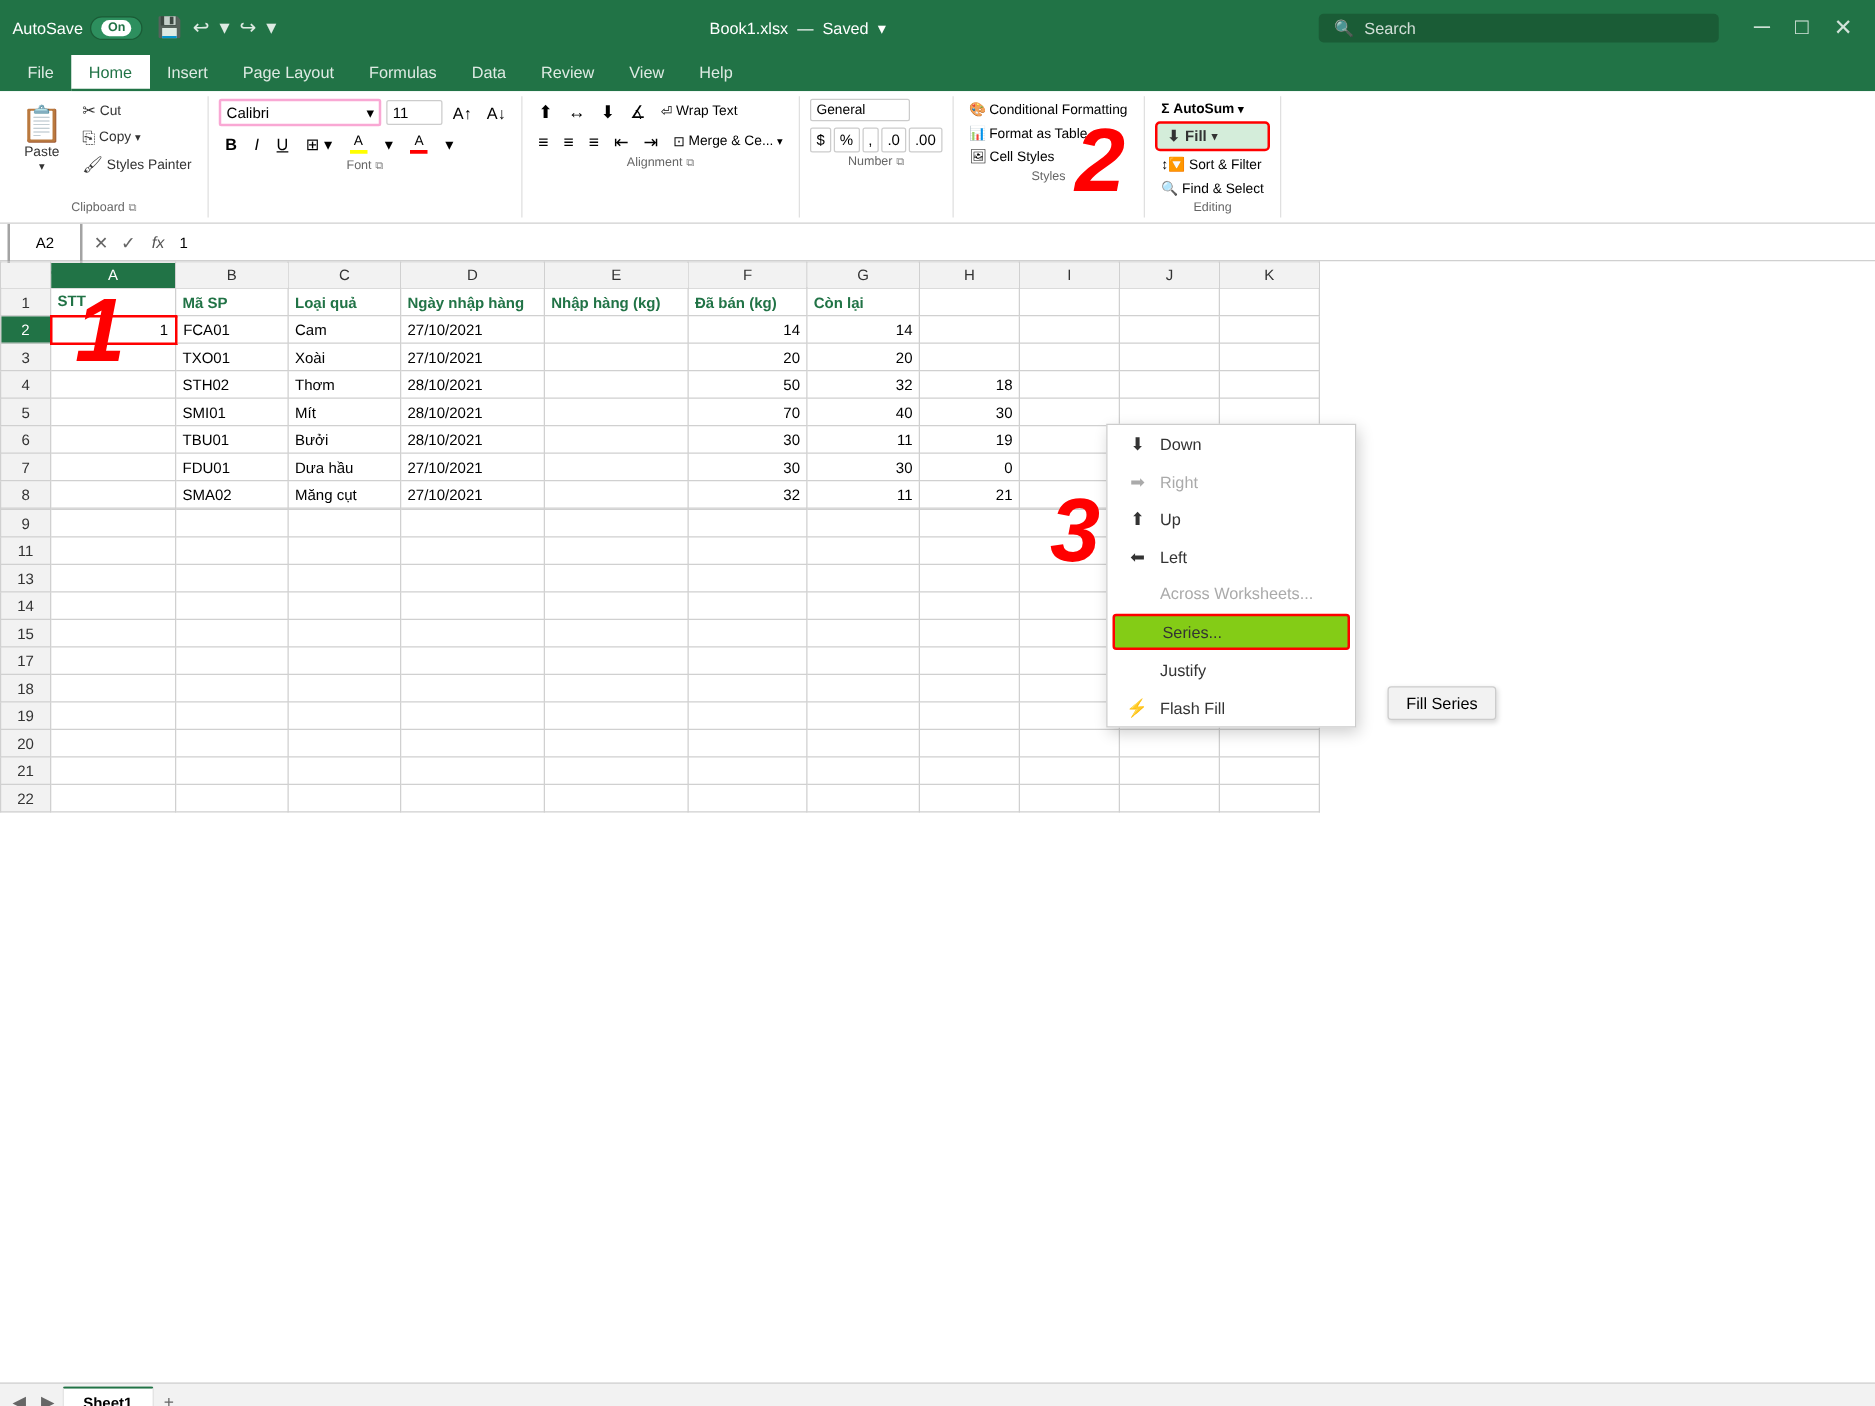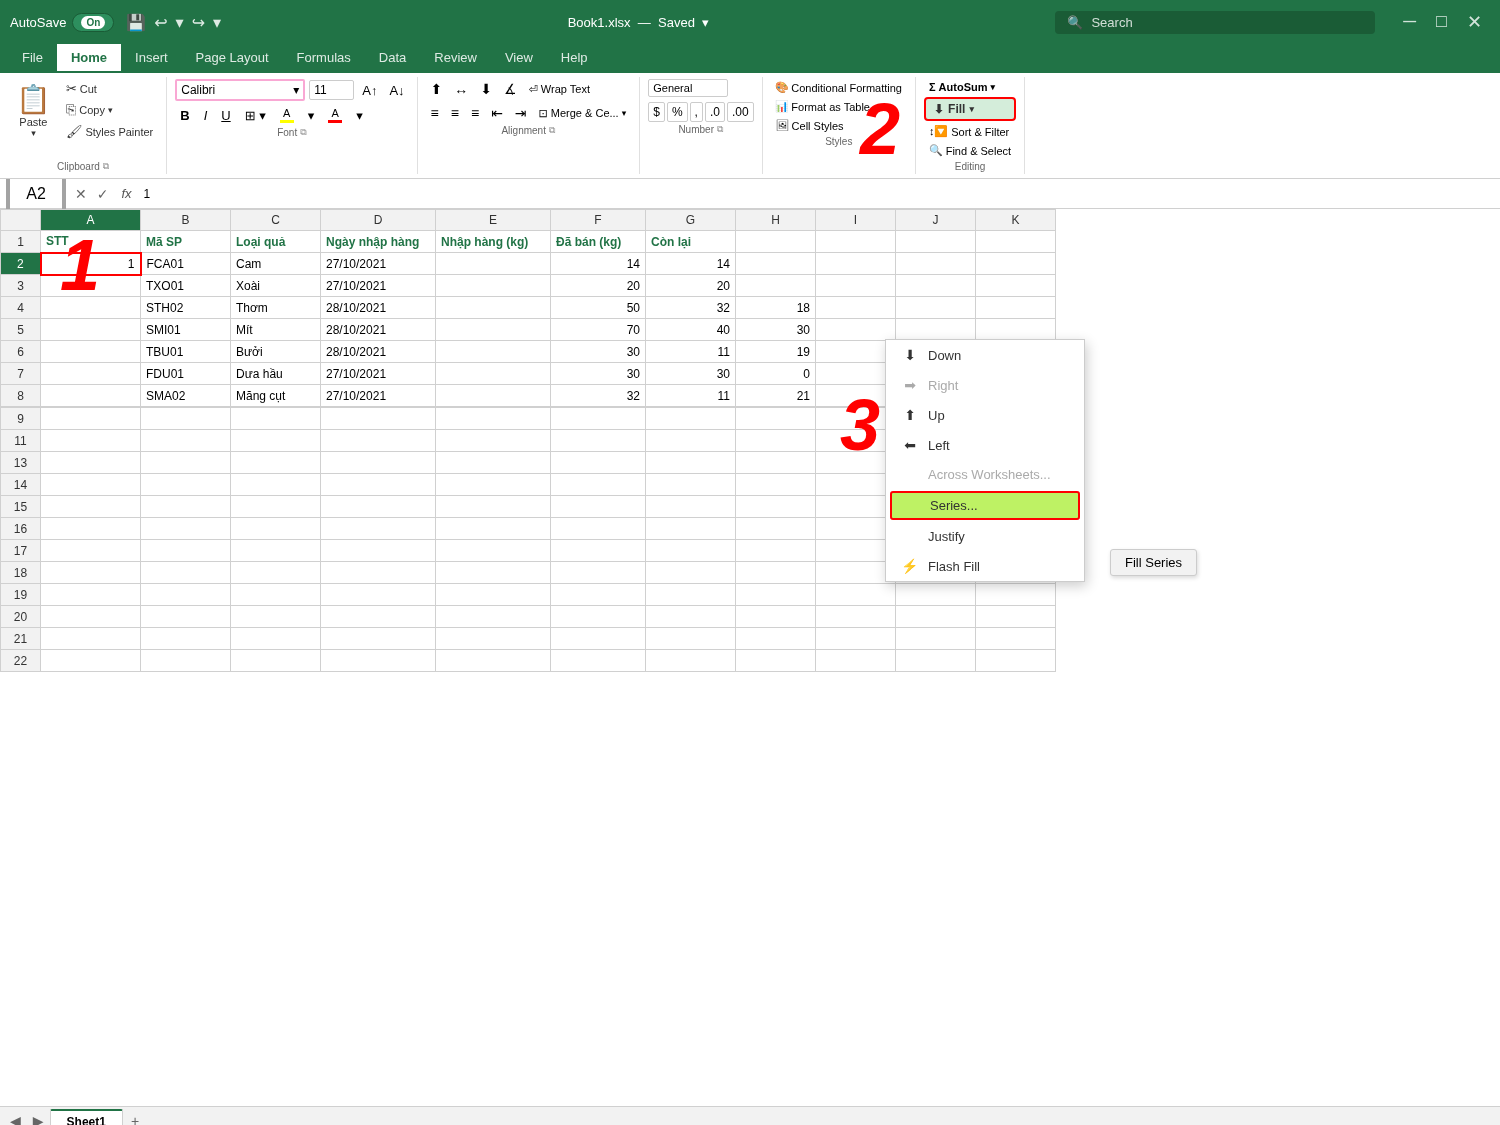--- a/index.html
+++ b/index.html
@@ -53,21 +53,21 @@
       padding: 6px 14px;
       font-size: 13px;
       color: rgba(255,255,255,0.85);
       cursor: pointer;
       border-bottom: 2px solid transparent;
     }
     .ribbon-tab.active {
       background: #fff;
       color: #217346;
       border-bottom: 2px solid #217346;
-      font-weight: 700;
+      font-weight: 400;
     }
 
     
     .ribbon {
       background: #fff;
       border-bottom: 1px solid #d0d0d0;
       display: flex;
       padding: 4px 0;
       position: relative;
       min-height: 90px;
@@ -182,23 +182,23 @@
     .formula-bar {
       display: flex;
       align-items: center;
       padding: 3px 6px;
       border-bottom: 1px solid #d0d0d0;
       gap: 6px;
       height: 30px;
       background: #fff;
     }
     .cell-ref {
-      border: 4px solid #a3a3a3;
+      border: 2px solid #a3a3a3;
       padding: 16px 6px;
-      font-size: 16px;
+      font-size: 12px;
       width: 60px;
       text-align: center;
     }
     .formula-icons { display: flex; gap: 4px; color: #666; }
     .formula-icon { font-size: 14px; cursor: pointer; padding: 0 3px; }
     .fx-label { font-style: italic; font-size: 13px; color: #555; padding: 0 4px; }
     .formula-input {
       flex: 1;
       border: none;
       outline: none;
@@ -286,21 +286,21 @@
       display: flex;
       align-items: center;
       gap: 8px;
       padding: 7px 14px;
       font-size: 13px;
       color: #333;
       cursor: pointer;
     }
     .dropdown-item.disabled { color: #aaa; cursor: default; }
     .dropdown-item.highlighted {
-      background: #bef264;
+      background: #84cc16;
       border: 2px solid #ff0000;
       border-radius: 3px;
       margin: 2px 4px;
       padding: 5px 10px;
     }
     .dropdown-icon { font-size: 14px; width: 20px; text-align: center; }
 
     
     .fill-series-btn {
       position: absolute;
@@ -822,34 +822,20 @@
             <td class="cell"></td>
             <td class="cell"></td>
             <td class="cell"></td>
             <td class="cell"></td>
             <td class="cell"></td>
             <td class="cell"></td>
             <td class="cell"></td>
             <td class="cell"></td>
           </tr>
           <tr>
-            <td class="row-header">16</td>
-            <td class="cell"></td>
-            <td class="cell"></td>
-            <td class="cell"></td>
-            <td class="cell"></td>
-            <td class="cell"></td>
-            <td class="cell"></td>
-            <td class="cell"></td>
-            <td class="cell"></td>
-            <td class="cell"></td>
-            <td class="cell"></td>
-            <td class="cell"></td>
-          </tr>
-          <tr>
             <td class="row-header">17</td>
             <td class="cell"></td>
             <td class="cell"></td>
             <td class="cell"></td>
             <td class="cell"></td>
             <td class="cell"></td>
             <td class="cell"></td>
             <td class="cell"></td>
             <td class="cell"></td>
             <td class="cell"></td>

